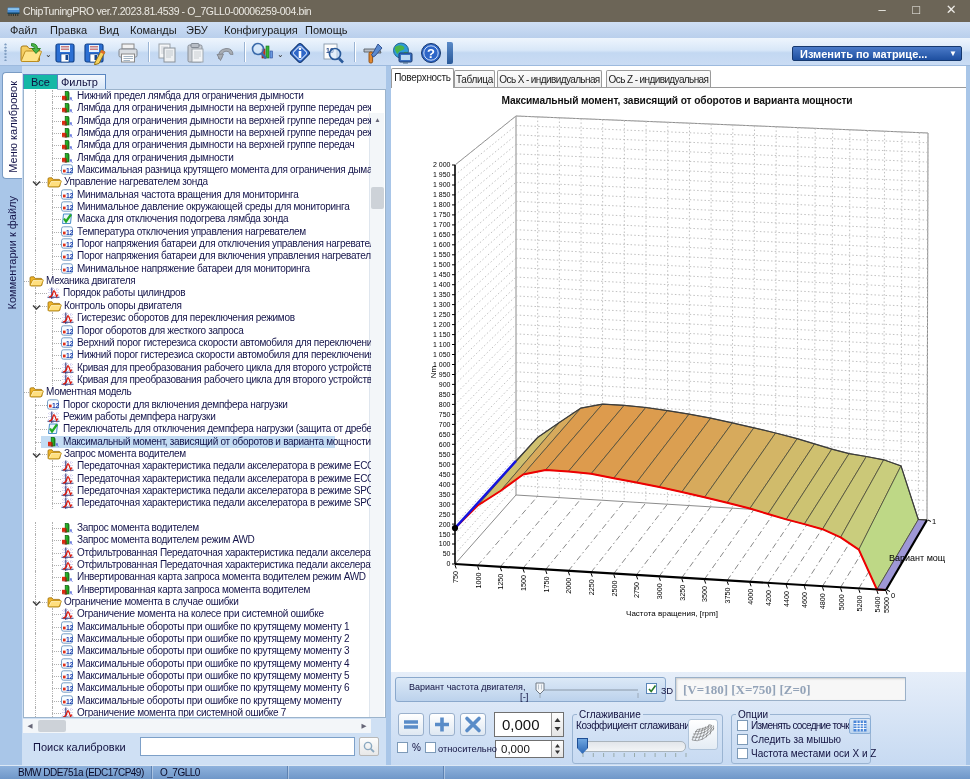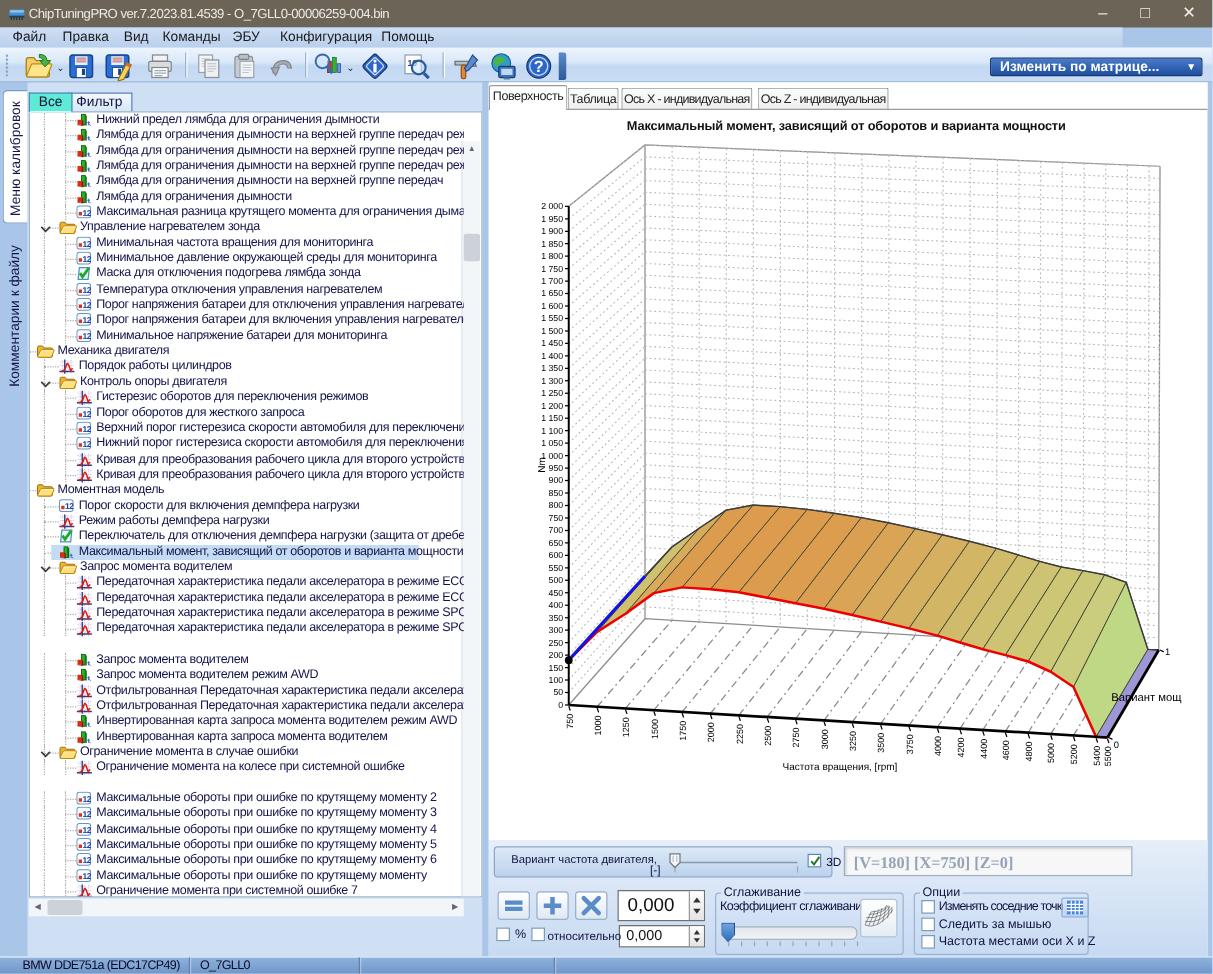--- a/index.html
+++ b/index.html
@@ -2,39 +2,39 @@
 <html><head><meta charset="utf-8"><title>ChipTuningPRO</title><style>
 *{margin:0;padding:0;box-sizing:border-box}
 html,body{width:970px;height:779px;overflow:hidden}
 body{font-family:"Liberation Sans",sans-serif;position:relative;background:#a9c6e8}
 .abs{position:absolute}
 
 #title{left:0;top:0;width:970px;height:22px;background:#6c6557;color:#eceae4;font-size:10.5px;letter-spacing:-0.4px}
 #title .txt{position:absolute;left:23px;top:5px}
 #title .wb{position:absolute;top:0;width:34px;height:22px;color:#efedE8;text-align:center;font-size:13px;line-height:20px}
 
-#menu{left:0;top:22px;width:898px;height:16px;background:linear-gradient(#cfdff5,#b9cfec);font-size:11px;color:#1b1b1b}
+#menu{left:0;top:22px;width:970px;height:16px;background:linear-gradient(#cfdff5,#b9cfec);font-size:11px;color:#1b1b1b}
 #menu span{position:absolute;top:2px}
 
 #tbar{left:0;top:38px;width:970px;height:28px;background:linear-gradient(#eef5fd 0%,#d8e7f8 45%,#c3d8f2 55%,#cadcf4 100%);border-bottom:1px solid #9dbade}
 .tsep{position:absolute;top:4px;width:1px;height:20px;background:#9ab4d4;box-shadow:1px 0 0 #fff}
 .grip{position:absolute;left:4px;top:5px;width:3px;height:18px;background-image:radial-gradient(circle at 1.5px 1.5px,#7e9cc0 1px,transparent 1.2px);background-size:3px 3.2px}
 .ticn{position:absolute;top:3px}
 
 #lstrip{left:0;top:66px;width:22px;height:699px}
 #ltab1{left:2px;top:6px;width:20px;height:107px;background:#fff;border:1px solid #7a9cc4;border-right:none;border-radius:4px 0 0 4px}
 #ltab1 span,#ltab2 span{position:absolute;left:4px;writing-mode:vertical-rl;transform:rotate(180deg);font-size:11px;color:#15154a;white-space:nowrap}
 #ltab1 span{top:8px}
 #ltab2{left:2px;top:124px;width:20px;height:130px}
 #ltab2 span{top:6px}
 
 #tpanel{left:22px;top:66px;width:364px;height:699px;background:#cfe0f4}
 #ttabs{position:absolute;left:0px;top:8px;width:364px;height:16px}
 .ttab{position:absolute;top:0;height:16px;font-size:11px;color:#11113f;border:1px solid #5a86c0;padding:1px 7px 0 7px}
-#ttab1{left:1px;background:#5eead4;z-index:2;border-bottom:1px solid #fff}
+#ttab1{left:1px;background:#14b8a6;z-index:2;border-bottom:1px solid #fff}
 #ttab2{left:31px;background:linear-gradient(#f3f8fe,#d7e6f7)}
 #treebox{position:absolute;left:1px;top:23px;width:363px;height:629px;background:#fff;border:1px solid #9cb4cc;overflow:hidden}
 #tree{position:absolute;left:0;top:0;width:347px;height:628px;overflow:hidden}
 .trow{position:absolute;left:0;width:348px;height:12px;font-size:10px;letter-spacing:-0.3px;line-height:12px;white-space:nowrap;overflow:hidden}
 .trow .ttext{position:absolute;top:0px;color:#14144a;z-index:2}
 .trow .ticon{position:absolute;top:0px;z-index:2}
 .trow .ticon svg{vertical-align:top}
 .trow .sel{position:absolute;top:0px;height:12px;background:#c3dcf3;z-index:1}
 .trow .chev{position:absolute;top:1px;z-index:2}
 .tg{position:absolute;top:6px;border-top:1px dotted #b0b0b0}
@@ -696,20 +696,31 @@
           <i class="tgv" style="left:11px"></i>
           <i class="tgv" style="left:28px"></i>
           <i class="tg" style="left:28px;width:9px"></i>
           <span class="ticon" style="left:37px"><svg width="13" height="13" viewBox="0 0 13 13">
               <path d="M1 2.5 H12 M1 5.5 H12 M1 8.5 H12 M3 1 V12 M6.5 1 V12 M10 1 V12" stroke="#c0bce8" stroke-width="0.7" fill="none" stroke-dasharray="1,1"></path>
               <path d="M4.8 0.5 V12.5 M0.5 10.2 H12.5" stroke="#343a7c" stroke-width="1.1" fill="none"></path>
               <path d="M2 10 Q5 10 6 5.5 Q6.8 2.5 8 5 L9.5 9.5 L11 7.5" stroke="#e01808" stroke-width="1.2" fill="none"></path>
             </svg></span>
           <span class="ttext" style="left:53px">Ограничение момента на колесе при системной ошибке</span>
         </div>
+<div class="trow" style="top:530.6px">
+          <i class="tgv" style="left:11px"></i>
+          <i class="tgv" style="left:28px"></i>
+          <i class="tg" style="left:28px;width:9px"></i>
+          <span class="ticon" style="left:37px"><svg width="12" height="11" viewBox="0 0 12 11">
+              <rect x="0.5" y="0.8" width="11" height="9.4" rx="2" fill="#f8fcff" stroke="#6a94c0" stroke-width="0.9"></rect>
+              <rect x="2" y="5.6" width="2.6" height="2.8" fill="#e03018"></rect>
+              <text x="5" y="8.6" font-family="Liberation Sans,sans-serif" font-size="6.8px" font-weight="bold" fill="#1c3fae">12</text>
+            </svg></span>
+          <span class="ttext" style="left:53px">Максимальные обороты при ошибке по крутящему моменту 1</span>
+        </div>
 <div class="trow" style="top:543.0px">
           <i class="tgv" style="left:11px"></i>
           <i class="tgv" style="left:28px"></i>
           <i class="tg" style="left:28px;width:9px"></i>
           <span class="ticon" style="left:37px"><svg width="12" height="11" viewBox="0 0 12 11">
               <rect x="0.5" y="0.8" width="11" height="9.4" rx="2" fill="#f8fcff" stroke="#6a94c0" stroke-width="0.9"></rect>
               <rect x="2" y="5.6" width="2.6" height="2.8" fill="#e03018"></rect>
               <text x="5" y="8.6" font-family="Liberation Sans,sans-serif" font-size="6.8px" font-weight="bold" fill="#1c3fae">12</text>
             </svg></span>
           <span class="ttext" style="left:53px">Максимальные обороты при ошибке по крутящему моменту 2</span>
@@ -785,20 +796,28 @@
     <div id="vscroll">
         <span class="arr" style="top:0">▲</span>
         <span id="vthumb"></span>
       </div>
   </div>
   <div id="hscroll">
       <span class="arr" style="left:0">◀</span>
       <span class="arr" style="right:0">▶</span>
       <span id="hthumb"></span>
     </div>
+  <div id="srow">
+    <label>Поиск калибровки</label>
+    <span id="sbox"></span>
+    <span id="sbtn"><svg width="14" height="14" viewBox="0 0 14 14" style="margin:2px">
+          <circle cx="6" cy="6" r="3.6" fill="none" stroke="#8aa8c0" stroke-width="1.4"></circle>
+          <path d="M8.8 8.8 L12 12" stroke="#8aa8c0" stroke-width="1.8"></path>
+        </svg></span>
+  </div>
 </div>
 <div class="abs" id="split"></div>
 <div class="abs" id="redge"></div>
 <div class="abs" id="rpanel">
   <div id="rtabs">
     <span class="rtab" id="rtab1" style="left:0px;width:63px">Поверхность</span>
     <span class="rtab" style="left:63px;width:41px">Таблица</span>
     <span class="rtab" style="left:106px;width:105px;letter-spacing:-0.6px">Ось X - индивидуальная</span>
     <span class="rtab" style="left:215px;width:105px;letter-spacing:-0.6px">Ось Z - индивидуальная</span>
     <span id="rtabline"></span>

